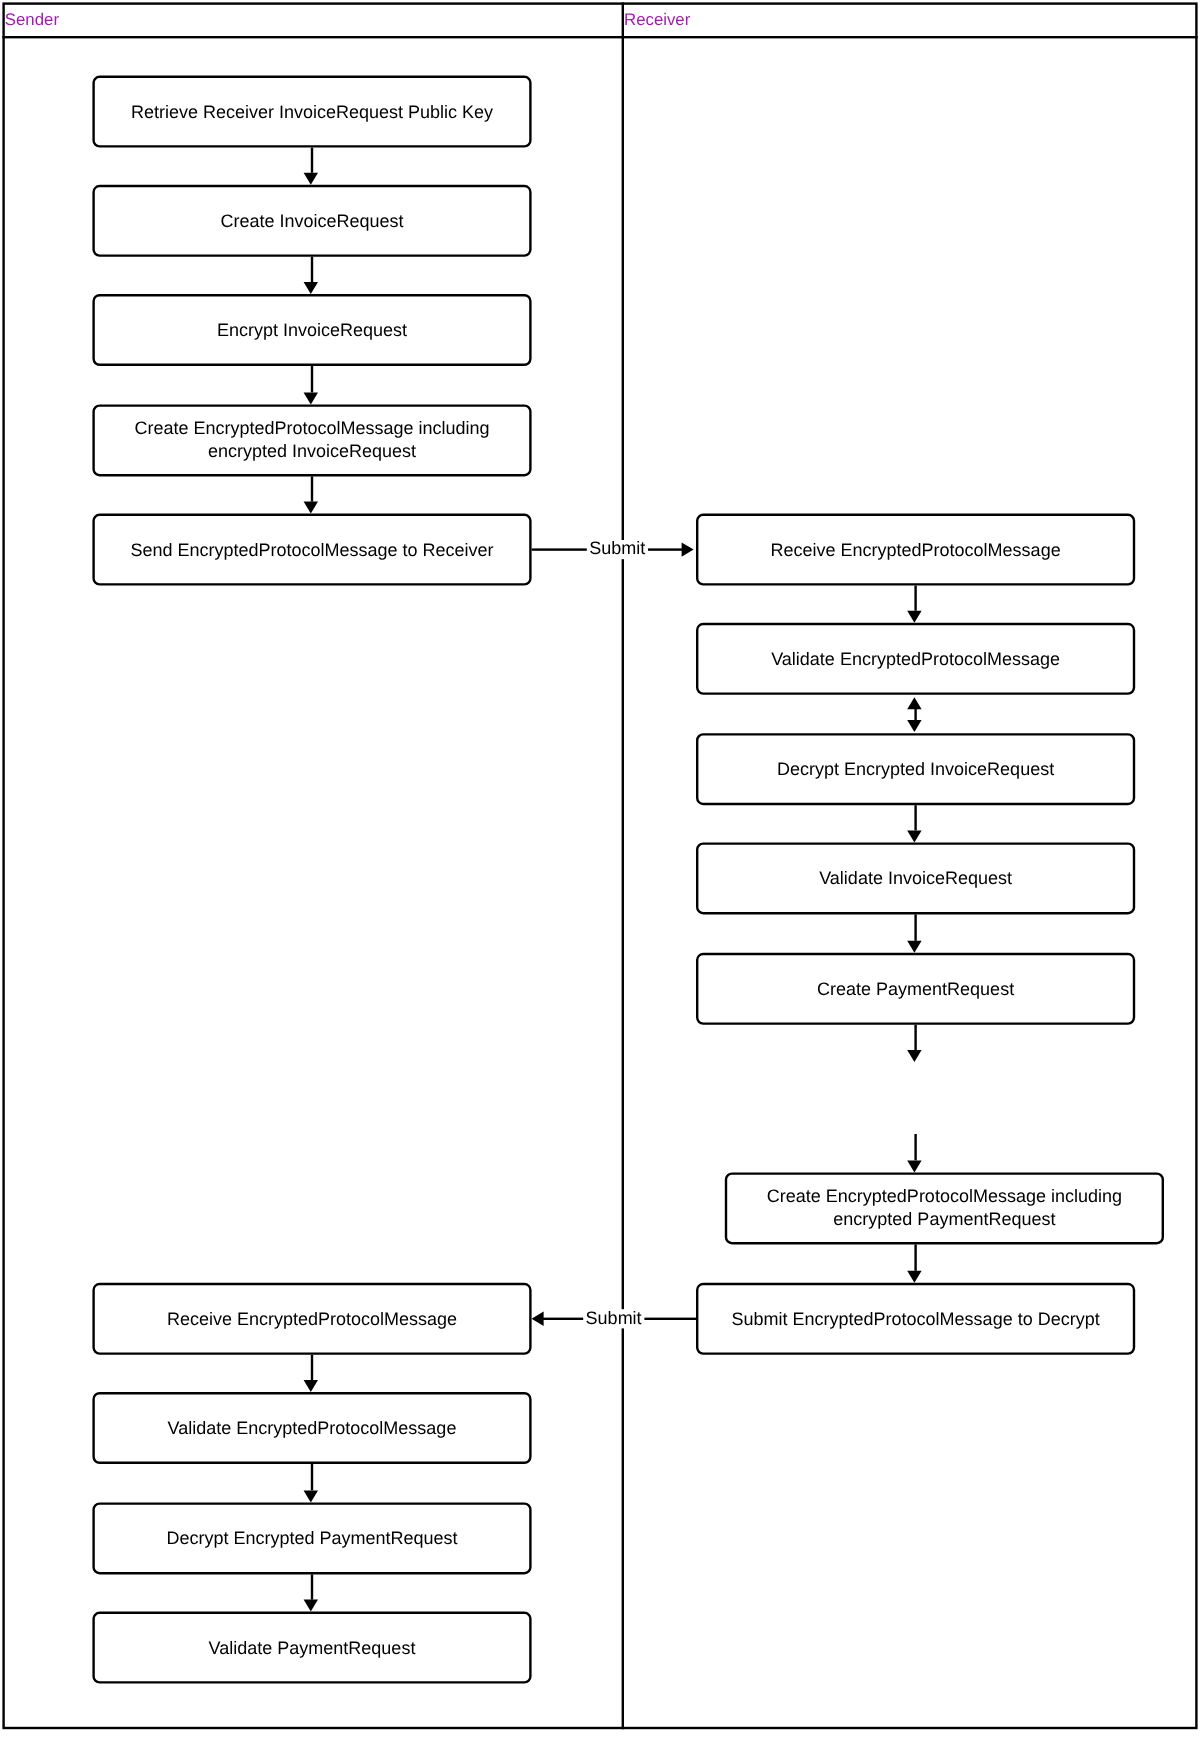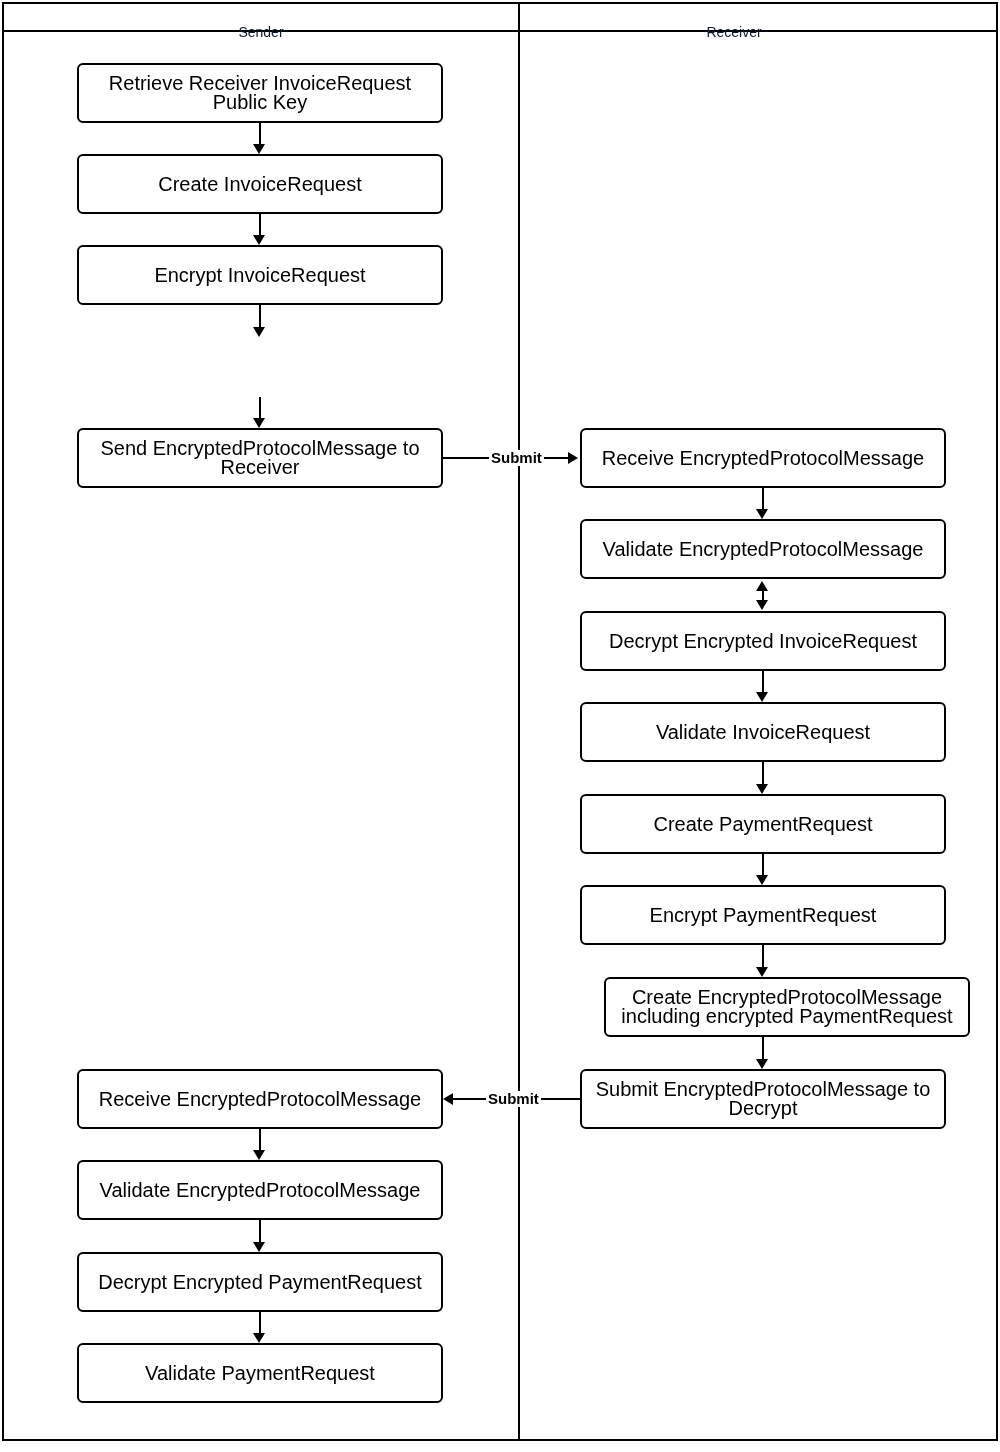--- a/index.html
+++ b/index.html
@@ -30,43 +30,43 @@
     border-top: 2px solid #000000;
   }
   .lane-divider {
     position: absolute;
     left: 518px; top: 2px;
     width: 0; height: 1439px;
     border-left: 2px solid #000000;
   }
   .lane-title {
     position: absolute;
-    top: 18px; height: 28px;
+    top: 2px; height: 28px;
     line-height: 28px;
-    text-align: center;
+    text-align: left;
     font-size: 14px;
-    color: #0f172a;
+    color: #a21caf;
     white-space: nowrap;
   }
   .lane-title.sender   { left: 4px;   width: 514px; }
   .lane-title.receiver { left: 520px; width: 428px; }
 
   
   .node {
     position: absolute;
     width: 366px;
     height: 60px;
     border: 2px solid #000000;
     border-radius: 6px;
     background: #ffffff;
     display: flex;
     align-items: center;
     justify-content: center;
     text-align: center;
-    font-size: 20px;
+    font-size: 15px;
     line-height: 19px;
     color: #000000;
     padding: 2px 8px;
   }
   .node.lane-sender   { left: 77px; }
   .node.lane-receiver { left: 580px; }
   .node-label { display: block; }
 
   
   .vconn {
@@ -109,21 +109,20 @@
     border-right: 10px solid #000000;
   }
   .edge-label {
     position: absolute;
     font-size: 15px;
     color: #000000;
     background: #ffffff;
     padding: 0 2px;
     line-height: 16px;
     white-space: nowrap;
-    font-weight: bold;
   }
 </style>
 </head>
 <body>
 
 <div id="canvas">
 
   <div class="frame"></div>
   <div class="header-rule"></div>
   <div class="lane-divider"></div>
@@ -145,20 +144,23 @@
   <div class="vconn" style="left:259px; top:214px; height:21px;"></div>
   <div class="arrowhead-down" style="left:253px; top:235px;"></div>
 
   <div class="node lane-sender" style="top:245px;">
     <span class="node-label">Encrypt InvoiceRequest</span>
   </div>
 
   <div class="vconn" style="left:259px; top:305px; height:22px;"></div>
   <div class="arrowhead-down" style="left:253px; top:327px;"></div>
 
+  <div class="node lane-sender" style="top:337px;">
+    <span class="node-label">Create EncryptedProtocolMessage including encrypted InvoiceRequest</span>
+  </div>
 
   <div class="vconn" style="left:259px; top:397px; height:21px;"></div>
   <div class="arrowhead-down" style="left:253px; top:418px;"></div>
 
   <div class="node lane-sender" style="top:428px;">
     <span class="node-label">Send EncryptedProtocolMessage to Receiver</span>
   </div>
 
   <div class="hconn" style="left:443px; top:457px; width:127px;"></div>
   <div class="arrowhead-right" style="left:568px; top:452px;"></div>
@@ -193,23 +195,20 @@
   <div class="vconn" style="left:762px; top:762px; height:22px;"></div>
   <div class="arrowhead-down" style="left:756px; top:784px;"></div>
 
   <div class="node lane-receiver" style="top:794px;">
     <span class="node-label">Create PaymentRequest</span>
   </div>
 
   <div class="vconn" style="left:762px; top:854px; height:21px;"></div>
   <div class="arrowhead-down" style="left:756px; top:875px;"></div>
 
-  <div class="node lane-receiver" style="top:885px;">
-    <span class="node-label">Encrypt PaymentRequest</span>
-  </div>
 
   <div class="vconn" style="left:762px; top:945px; height:22px;"></div>
   <div class="arrowhead-down" style="left:756px; top:967px;"></div>
 
   <div class="node lane-receiver" style="top:977px;margin-left:24px;">
     <span class="node-label">Create EncryptedProtocolMessage including encrypted PaymentRequest</span>
   </div>
 
   <div class="vconn" style="left:762px; top:1037px; height:22px;"></div>
   <div class="arrowhead-down" style="left:756px; top:1059px;"></div>

